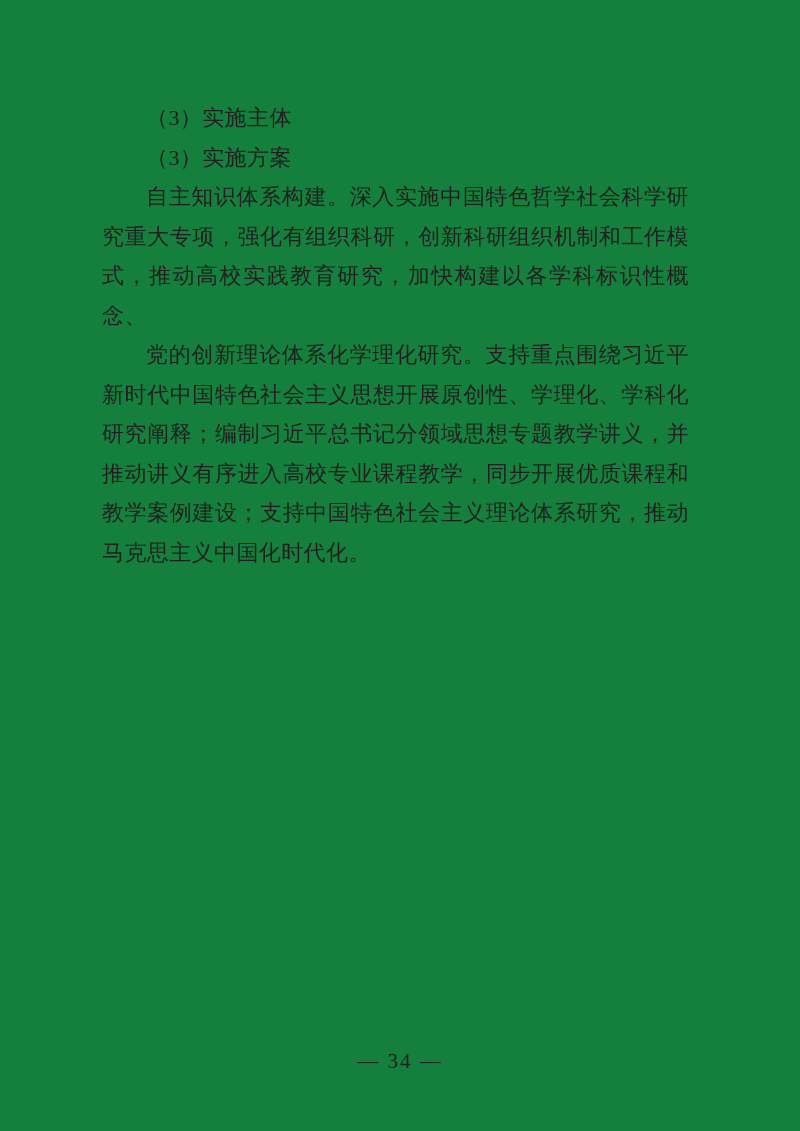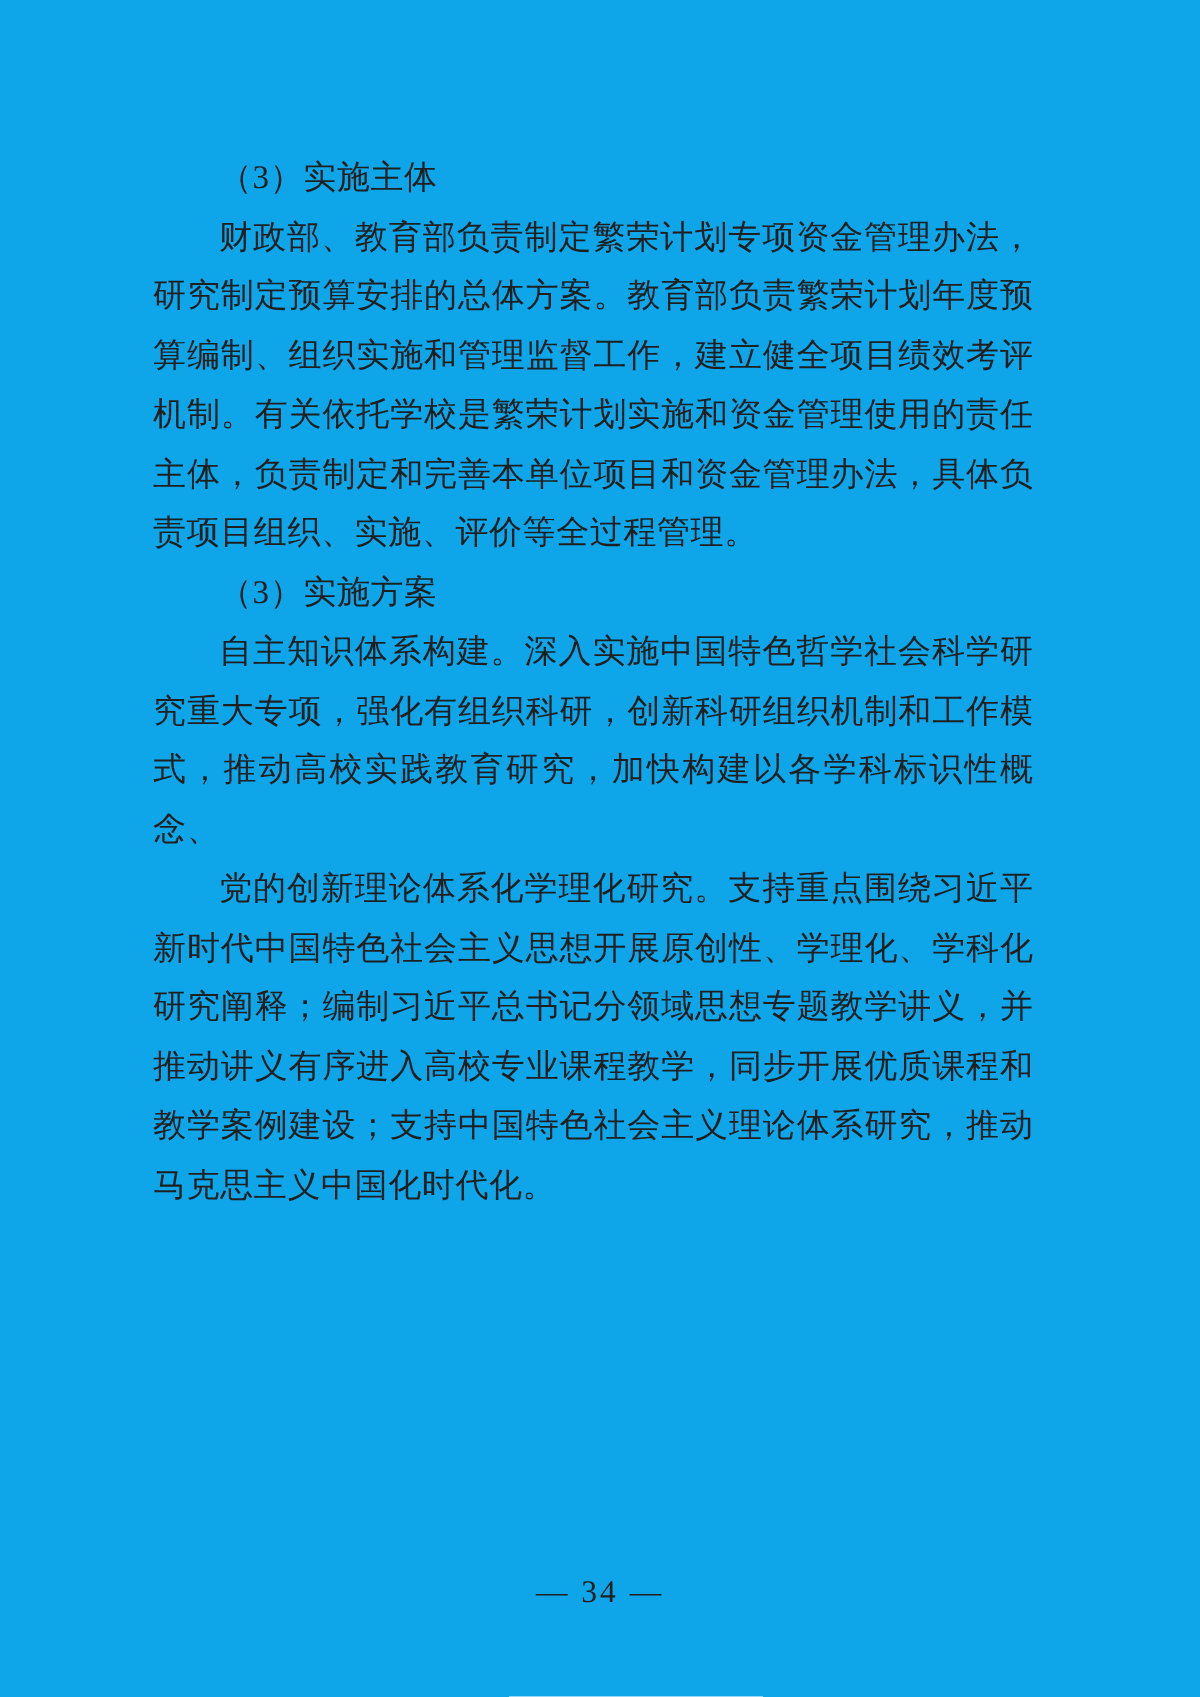--- a/index.html
+++ b/index.html
@@ -4,21 +4,21 @@
 <style>
   html, body {
     margin: 0;
     padding: 0;
     background: #ffffff;
   }
   .page {
     position: relative;
     width: 800px;
     height: 1131px;
-    background: #0ea5e9;
+    background: #15803d;
     overflow: hidden;
     font-family: "Liberation Serif", "DejaVu Serif", serif;
     color: #1f1f1f;
   }
   .content {
     position: absolute;
     top: 98px;
     left: 102px;
     width: 587px;
   }
@@ -42,19 +42,18 @@
     letter-spacing: 2px;
     color: #1f1f1f;
   }
 </style>
 </head>
 <body>
 
 <div class="page">
   <div class="content">
     <p class="block">（3）实施主体</p>
-    <p class="block">财政部、教育部负责制定繁荣计划专项资金管理办法，研究制定预算安排的总体方案。教育部负责繁荣计划年度预算编制、组织实施和管理监督工作，建立健全项目绩效考评机制。有关依托学校是繁荣计划实施和资金管理使用的责任主体，负责制定和完善本单位项目和资金管理办法，具体负责项目组织、实施、评价等全过程管理。</p>
     <p class="block">（3）实施方案</p>
     <p class="block">自主知识体系构建。深入实施中国特色哲学社会科学研究重大专项，强化有组织科研，创新科研组织机制和工作模式，推动高校实践教育研究，加快构建以各学科标识性概念、</p>
     <p class="block">党的创新理论体系化学理化研究。支持重点围绕习近平新时代中国特色社会主义思想开展原创性、学理化、学科化研究阐释；编制习近平总书记分领域思想专题教学讲义，并推动讲义有序进入高校专业课程教学，同步开展优质课程和教学案例建设；支持中国特色社会主义理论体系研究，推动马克思主义中国化时代化。</p>
   </div>
   <div class="footer">— 34 —</div>
 </div>
 
 </body></html>

